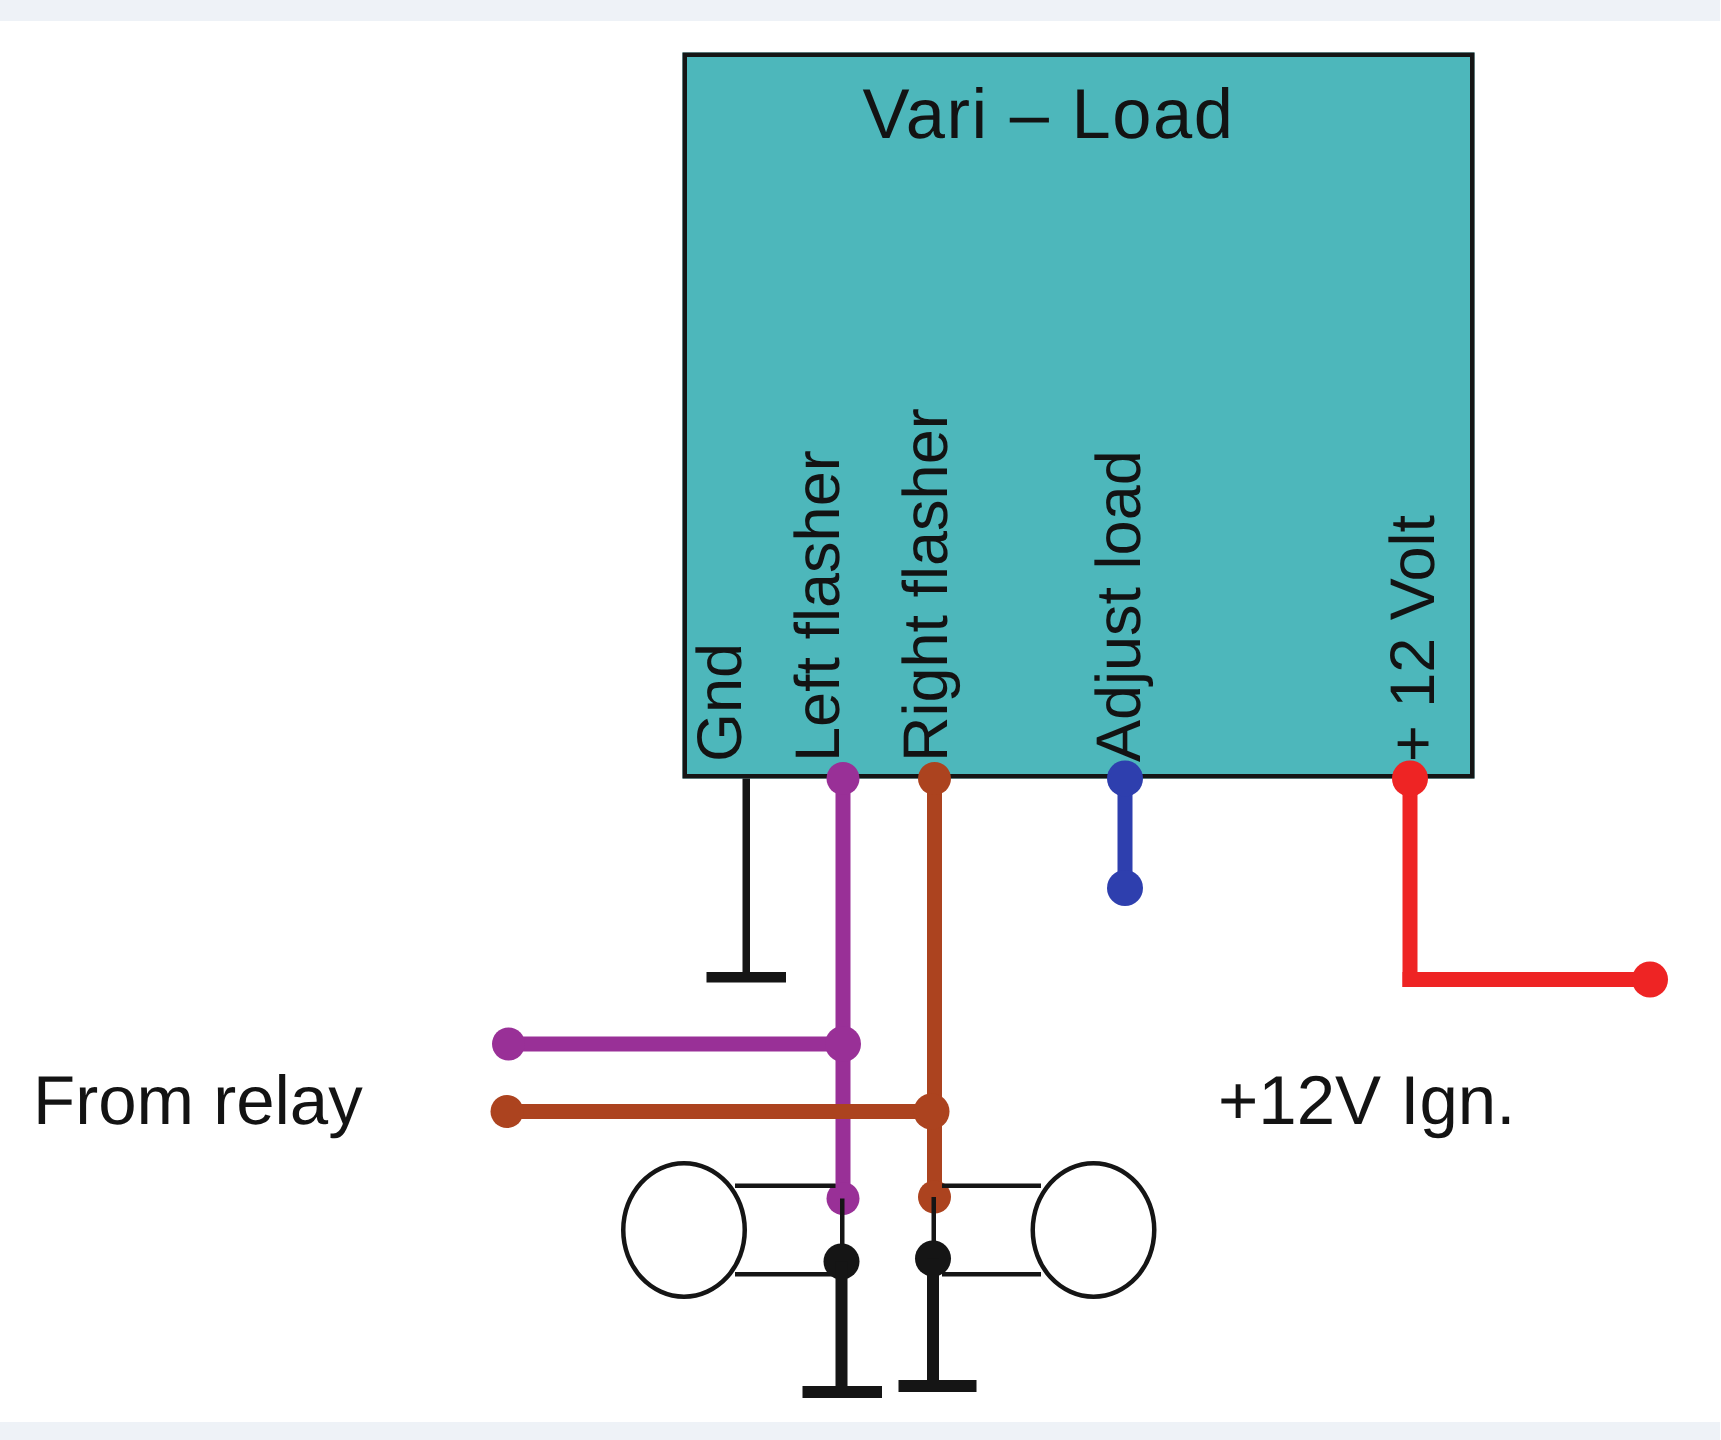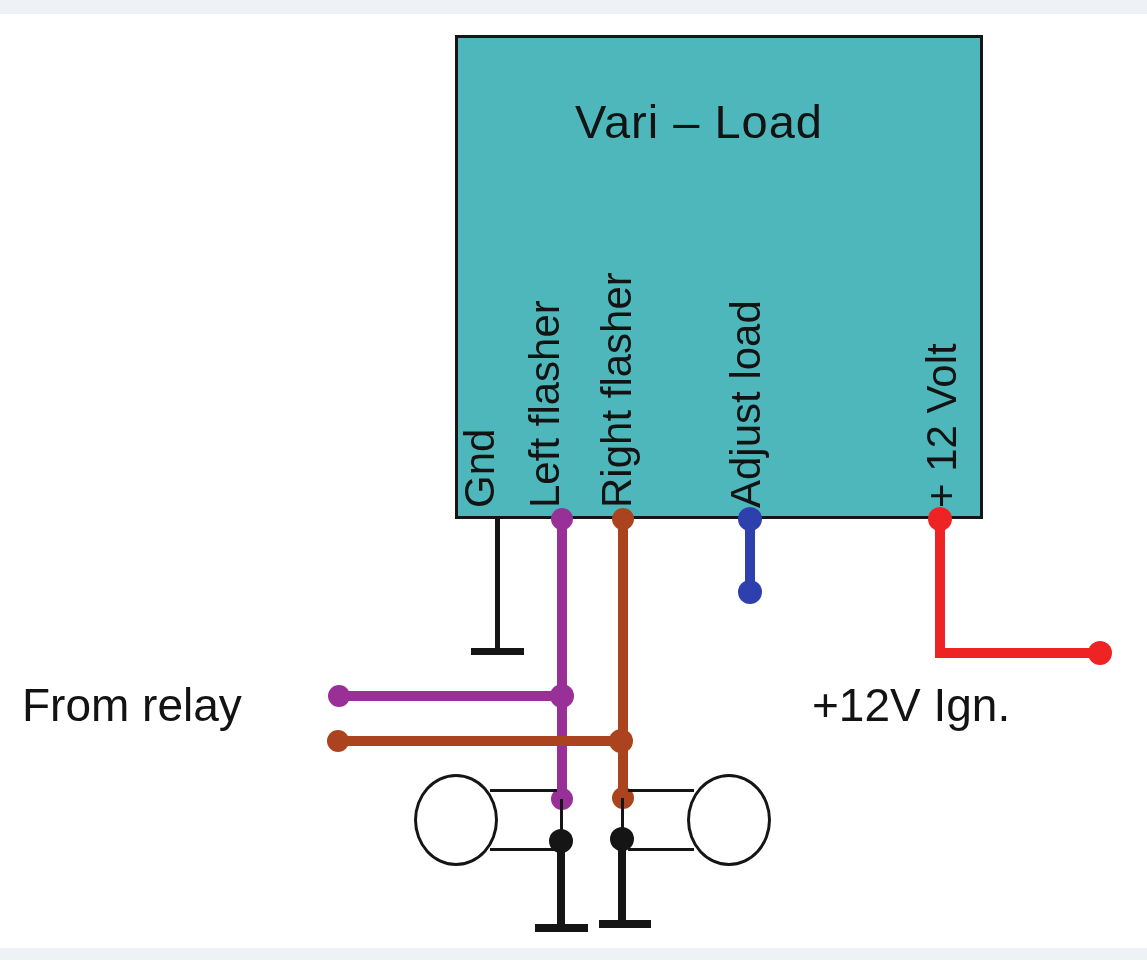--- a/index.html
+++ b/index.html
@@ -15,21 +15,21 @@
   #band-top{top:0;height:14px;}
   #band-bottom{bottom:0;height:12px;}
 
   
   #module-box{
     position:absolute;left:455px;top:35px;width:528px;height:484px;
     background:#4db7bb;border:3px solid #151515;box-sizing:border-box;
   }
   #module-title{
     position:absolute;left:455px;top:48px;width:488px;
-    text-align:center;font-size:47px;letter-spacing:1px;color:#131313;margin-top:46px;
+    text-align:center;font-size:47px;letter-spacing:1px;color:#131313;
   }
 
   
   .vlabel{
     position:absolute;
     height:44px;line-height:44px;
     font-size:42px;white-space:nowrap;
     transform:rotate(-90deg);
     transform-origin:left bottom;
     color:#131313;
@@ -42,21 +42,21 @@
   .purple{background:#993097;}
   .brown{background:#ac431f;}
   .blue{background:#2e3fae;}
   .red{background:#ee2424;}
 
   .lamp{
     position:absolute;width:84px;height:92px;box-sizing:border-box;
     border:3px solid #151515;border-radius:50%;background:#ffffff;
   }
 
-  .big-label{position:absolute;font-size:46px;color:#131313;white-space:nowrap;}
+  .big-label{position:absolute;font-size:46px;color:#131313;white-space:nowrap;margin-top:28px;}
 </style>
 </head>
 <body>
 
 <div id="stage">
 
   <div id="band-top" class="band"></div>
   <div id="band-bottom" class="band"></div>
 
   <div id="module-box"></div>

